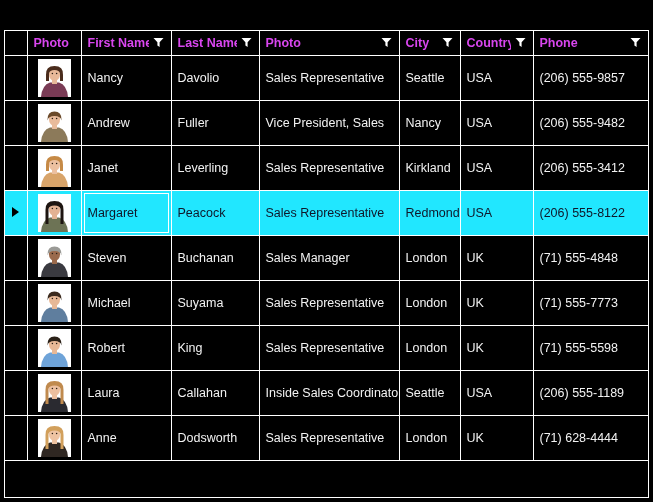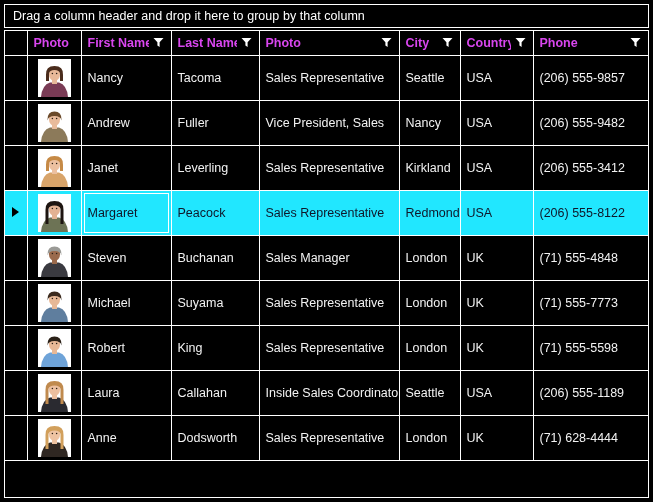--- a/index.html
+++ b/index.html
@@ -170,23 +170,20 @@
     border-bottom: none;
     background: #000000;
     height: 40px;
   }
 </style>
 </head>
 <body>
 
 <div id="grid-root">
 
-  <div class="group-panel">
-    <span class="group-panel-text">Drag a column header and drop it here to group by that column</span>
-  </div>
 
   <div class="grid-frame">
     <table class="grid">
       <colgroup id="grid-colgroup">
           <col style="width: 22px;">
           <col style="width: 54px;">
           <col style="width: 90px;">
           <col style="width: 88px;">
           <col style="width: 140px;">
           <col style="width: 61px;">
@@ -273,21 +270,21 @@
                   <path d="M3 38 Q4 26 12 23.5 L21 23.5 Q29 26 30 38 Z" fill="#7a3b55"></path>
                   <rect x="14" y="18" width="5" height="7" fill="#e8b999"></rect>
                   <ellipse cx="16.5" cy="15" rx="5.6" ry="6.9" fill="#e8b999"></ellipse>
                   <path d="M8 16 Q7.5 7 16.5 7 Q25.5 7 25 16 L25 22 L22 22 L22 14.5 Q21.5 11 16.5 11 Q11.5 11 11 14.5 L11 22 L8 22 Z" fill="#4a2c1c"></path>
                   <circle cx="14.4" cy="14.6" r="0.75" fill="#2b2018"></circle>
                   <circle cx="18.6" cy="14.6" r="0.75" fill="#2b2018"></circle>
                 </svg>
               </span>
             </td>
             <td class=""><span class="cell-text">Nancy</span></td>
-            <td class=""><span class="cell-text">Tacoma</span></td>
+            <td class=""><span class="cell-text">Davolio</span></td>
             <td class=""><span class="cell-text">Sales Representative</span></td>
             <td class=""><span class="cell-text">Seattle</span></td>
             <td class=""><span class="cell-text">USA</span></td>
             <td class="last"><span class="cell-text">(206) 555-9857</span></td>
           </tr>
           <tr>
             <td class="cell-indicator"></td>
             <td class="cell-photo">
               <span class="photo-box">
                 <svg viewBox="0 0 33 38" preserveAspectRatio="none">

